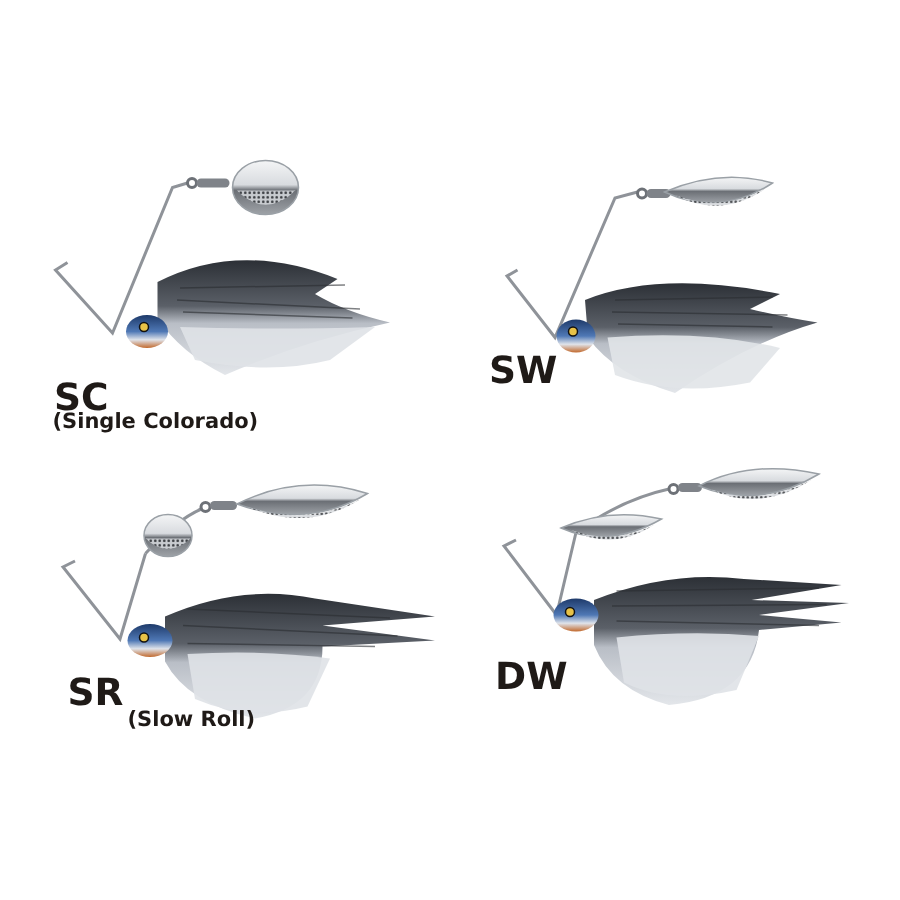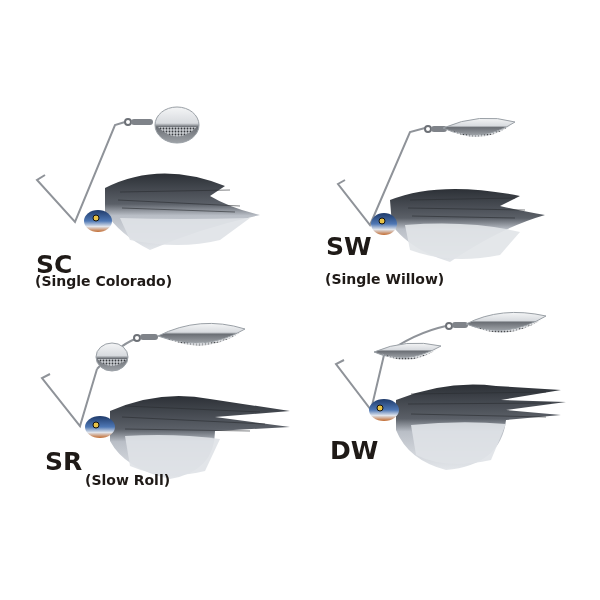--- a/index.html
+++ b/index.html
@@ -71,21 +71,20 @@
     <path d="M105,125 Q170,120 220,132 L200,155 Q150,165 110,150 Z" fill="#e1e4e8" opacity="0.9"></path>
     <g stroke="#2a2d31" stroke-width="1" opacity="0.6">
       <line x1="110" y1="100" x2="215" y2="98"></line>
         <line x1="108" y1="108" x2="225" y2="110"></line>
         <line x1="112" y1="116" x2="215" y2="118"></line>
     </g>
     <ellipse cx="84" cy="124" rx="13" ry="11" fill="url(#headGrad)"></ellipse>
     <circle cx="82" cy="121" r="3" fill="#e8c247" stroke="#111" stroke-width="1"></circle>
   </svg>
   <div class="code" style="left:26px;top:134px;">SW</div>
-  <div class="name" style="left:25px;top:172px;">(Single Willow)</div>
 </div>
 
 <div class="panel" style="left:0;top:311px;">
   <svg width="300" height="200">
     <polyline points="50,63 42,67 80,115 97,58" fill="none" stroke="#8f9399" stroke-width="2"></polyline>
     <path d="M97,58 Q118,35 135,28" fill="none" stroke="#8f9399" stroke-width="2"></path>
     <ellipse cx="112" cy="46" rx="16" ry="14" fill="url(#bladeGrad)" stroke="#9aa0a6" stroke-width="1"></ellipse>
     <path d="M97,48 Q112,62 127,48 Z" fill="url(#dots)" opacity="0.85"></path>
     <circle cx="137" cy="27" r="3" fill="none" stroke="#6d7177" stroke-width="2"></circle>
     <rect x="140" y="23" width="18" height="6" rx="3" fill="#7f8389"></rect>

